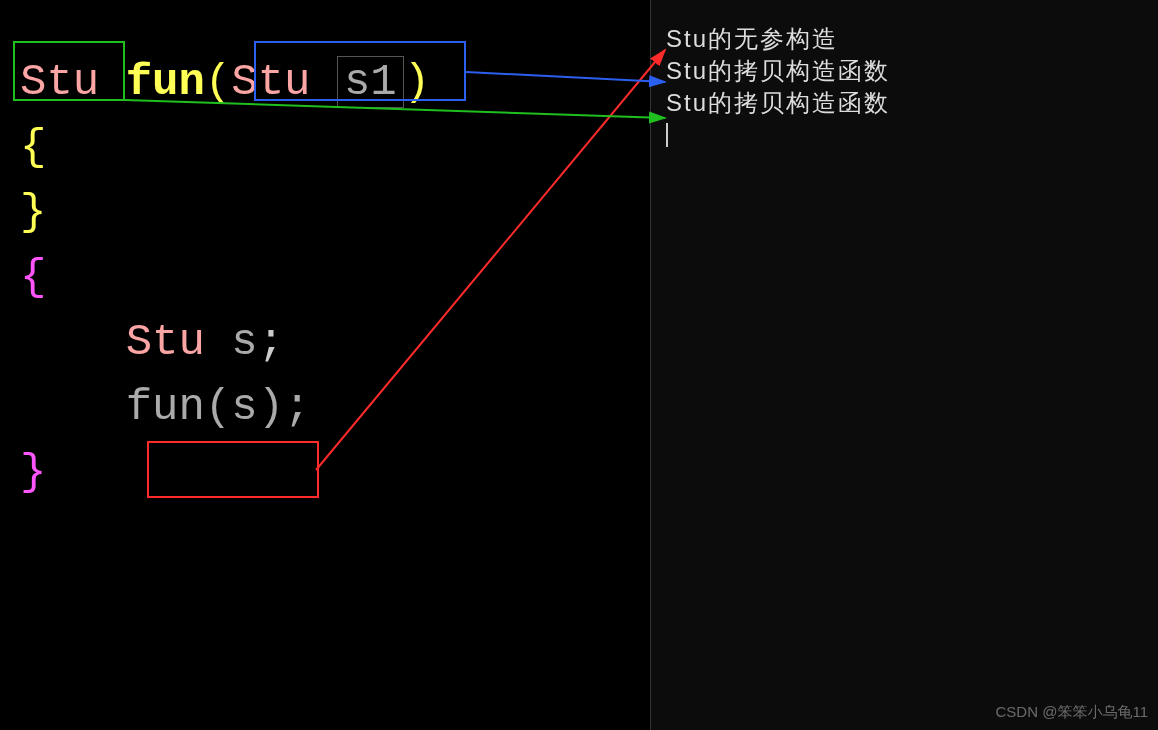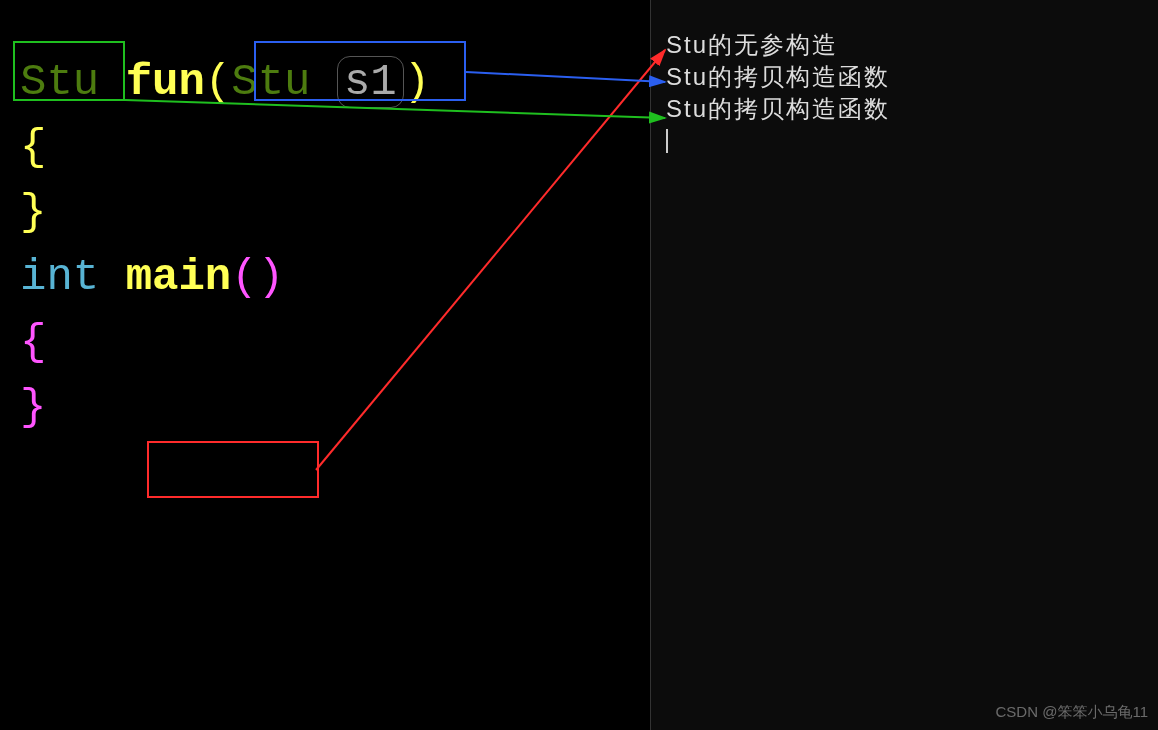--- a/index.html
+++ b/index.html
@@ -21,42 +21,42 @@
     height: 100%;
     background: #000;
     position: relative;
     padding-top: 50px;
     padding-left: 20px;
   }
   .output-pane {
     flex: 1;
     background: #0c0c0c;
     border-left: 1px solid #333;
-    padding-top: 29px;
+    padding-top: 23px;
     padding-left: 15px;
     position: relative;
   }
   .code-line {
     font-size: 44px;
     line-height: 65px;
     white-space: pre;
     color: #ccc;
   }
-  .tk-type { color: #4d7c0f; }
+  .tk-type { color: #fca5a5; }
   .tk-fn { color: #ffff55; font-weight: bold; }
   .tk-kw { color: #ff5599; }
   .tk-ident { color: #aaaaaa; }
   .tk-num { color: #ff55ff; }
   .tk-brace { color: #ffff55; }
   .tk-brace2 { color: #ff55ff; }
   .tk-punc { color: #cccccc; }
   .tk-int { color: #58b4d4; }
   .param-box {
     border: 1px solid #555;
-    border-radius: 13px;
+    border-radius: 0;
     padding: 0 6px;
     color: #aaaaaa;
   }
   .out-line {
     font-family: "SimSun", "Microsoft YaHei", sans-serif;
     font-size: 24px;
     line-height: 32px;
     color: #ddd;
     letter-spacing: 2px;
   }
@@ -87,22 +87,23 @@
 </style>
 </head>
 <body>
 
 <div class="container">
 
   <div class="code-pane">
     <div class="code-line"><span class="tk-type">Stu</span> <span class="tk-fn">fun</span><span class="tk-brace">(</span><span class="tk-type">Stu</span> <span class="param-box">s1</span><span class="tk-brace">)</span></div>
     <div class="code-line"><span class="tk-brace">{</span></div>
     <div class="code-line"><span class="tk-brace">}</span></div>
-    <div class="code-line"><span class="tk-int">int</span> <span class="tk-fn">main</span><span class="tk-brace2">()</span></div>
     <div class="code-line"><span class="tk-brace2">{</span></div>
+    <div class="code-line">    <span class="tk-type">Stu</span> <span class="tk-ident">s</span><span class="tk-punc">;</span></div>
+    <div class="code-line">    <span class="tk-ident">fun</span><span class="tk-ident">(s);</span></div>
     <div class="code-line"><span class="tk-brace2">}</span></div>
   </div>
 
   <div class="output-pane">
     <div class="out-line">Stu的无参构造</div>
     <div class="out-line">Stu的拷贝构造函数</div>
     <div class="out-line">Stu的拷贝构造函数</div>
     <span class="cursor"></span>
   </div>
 

